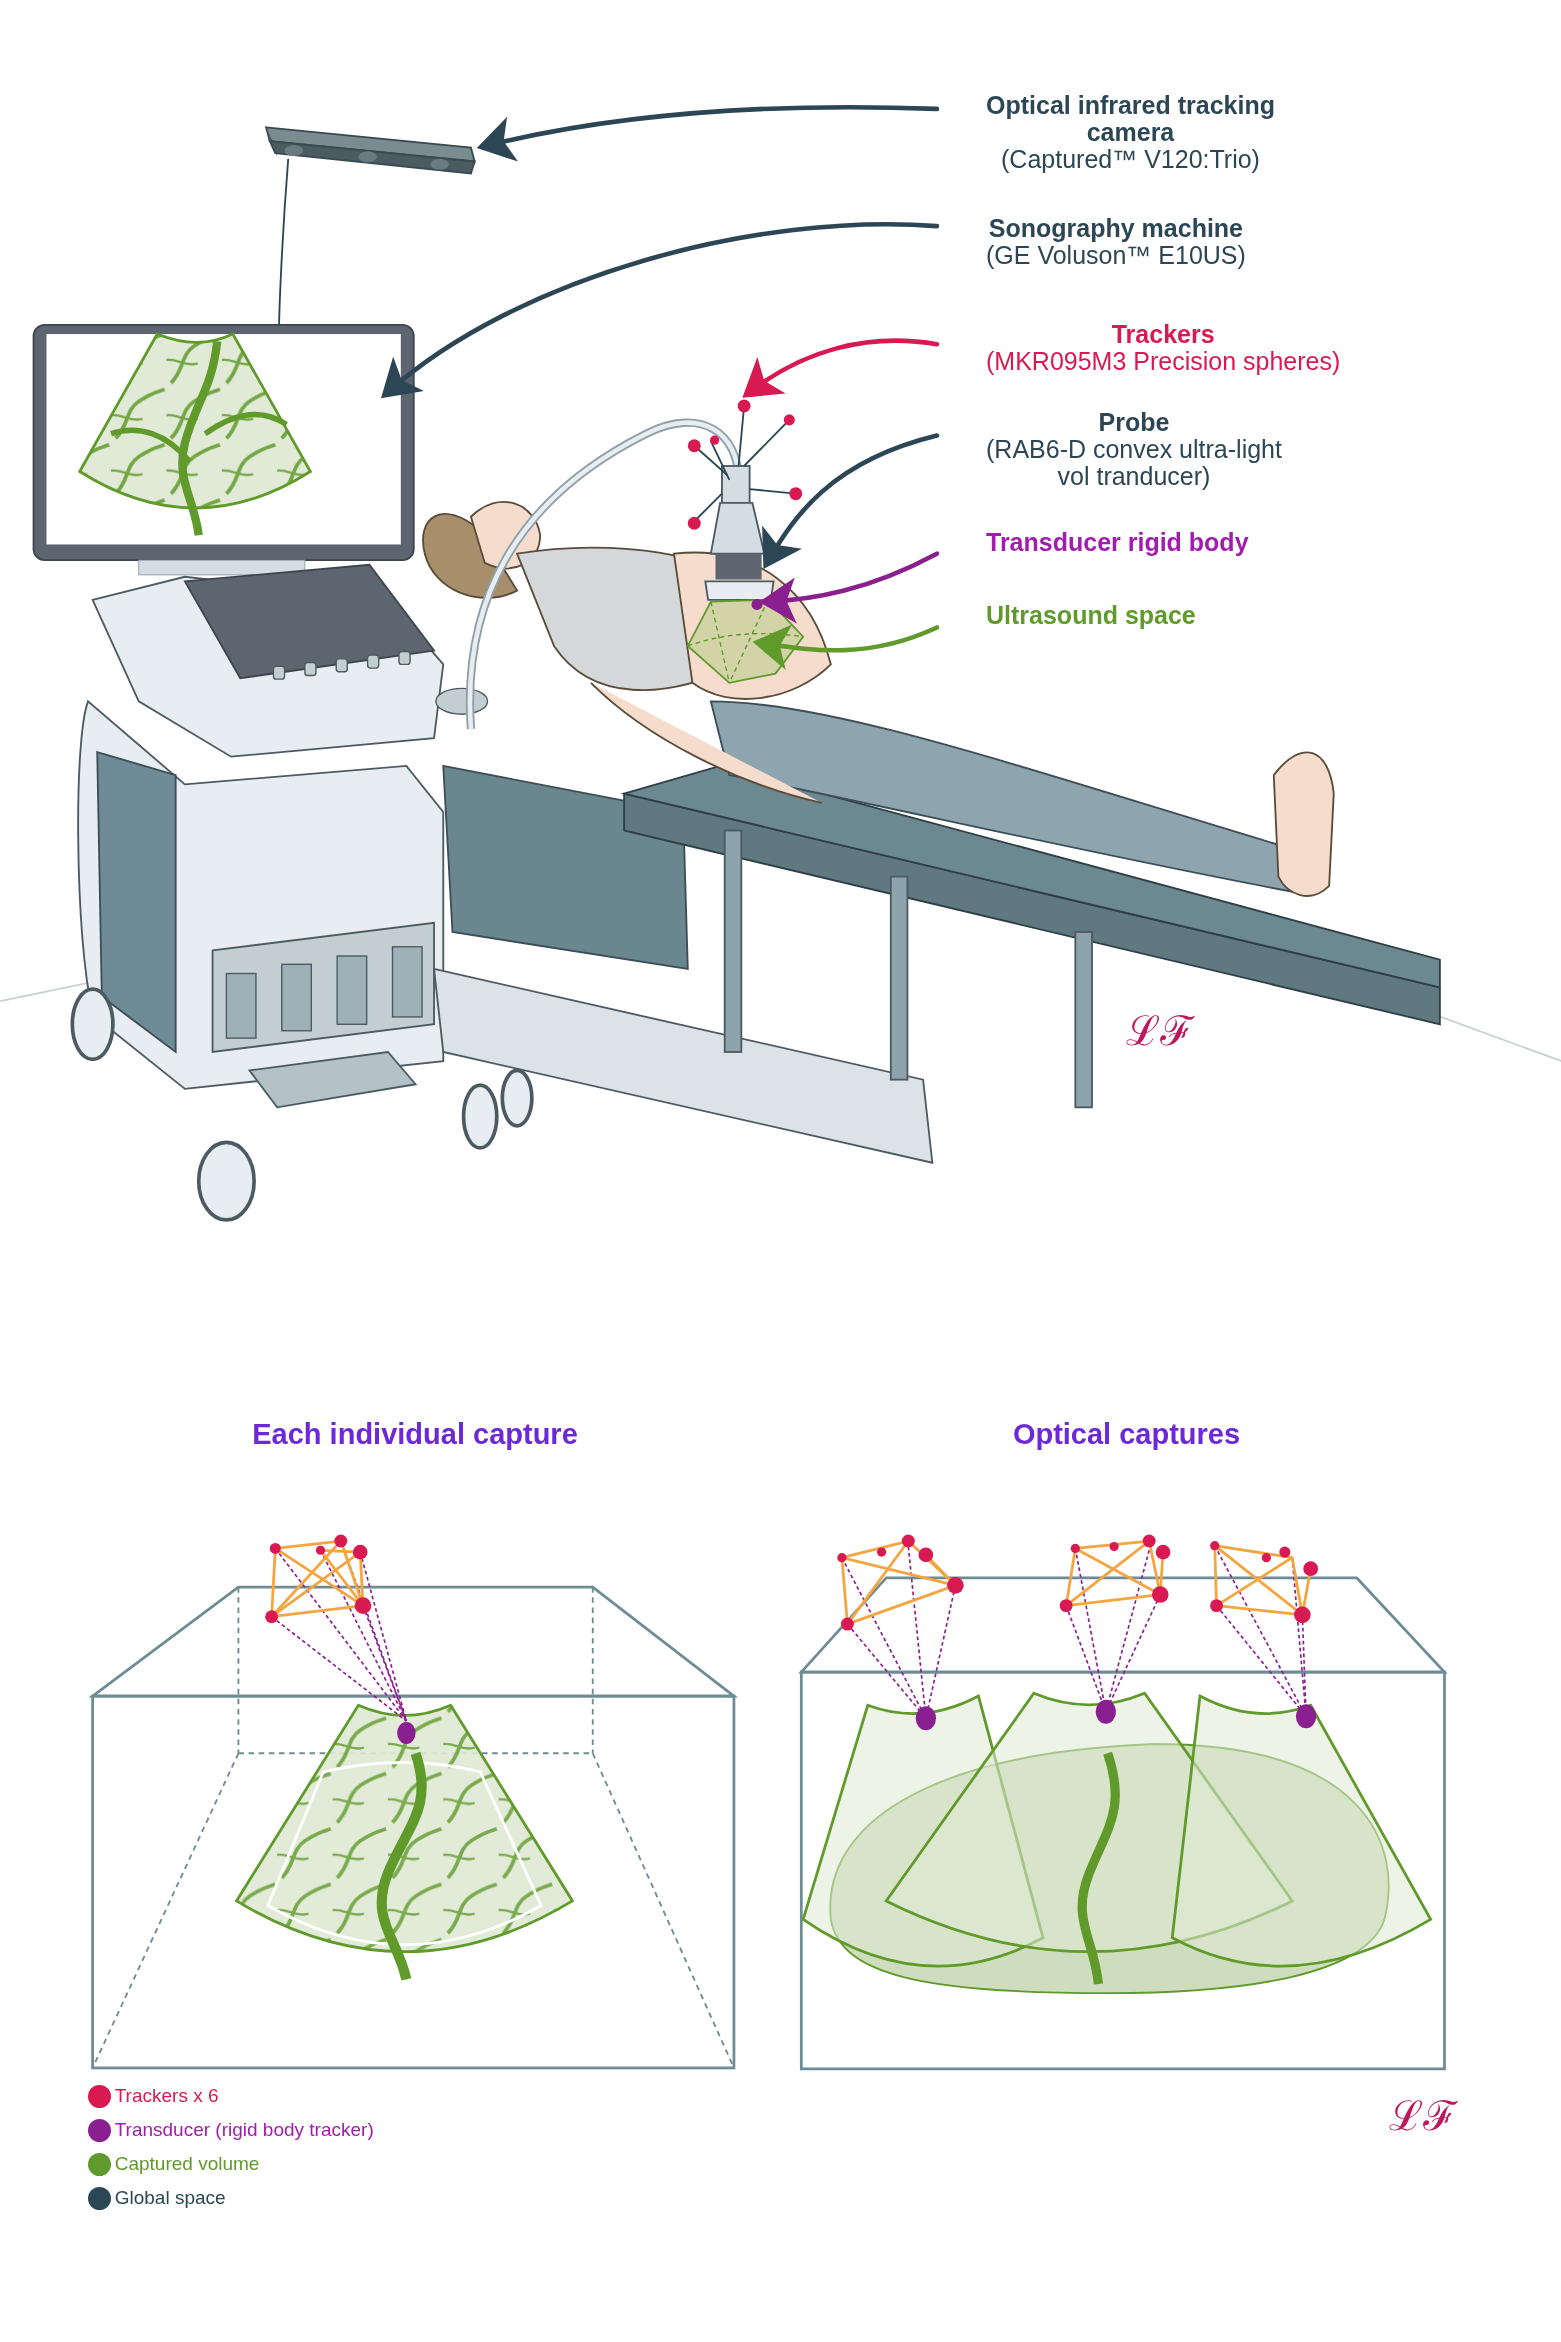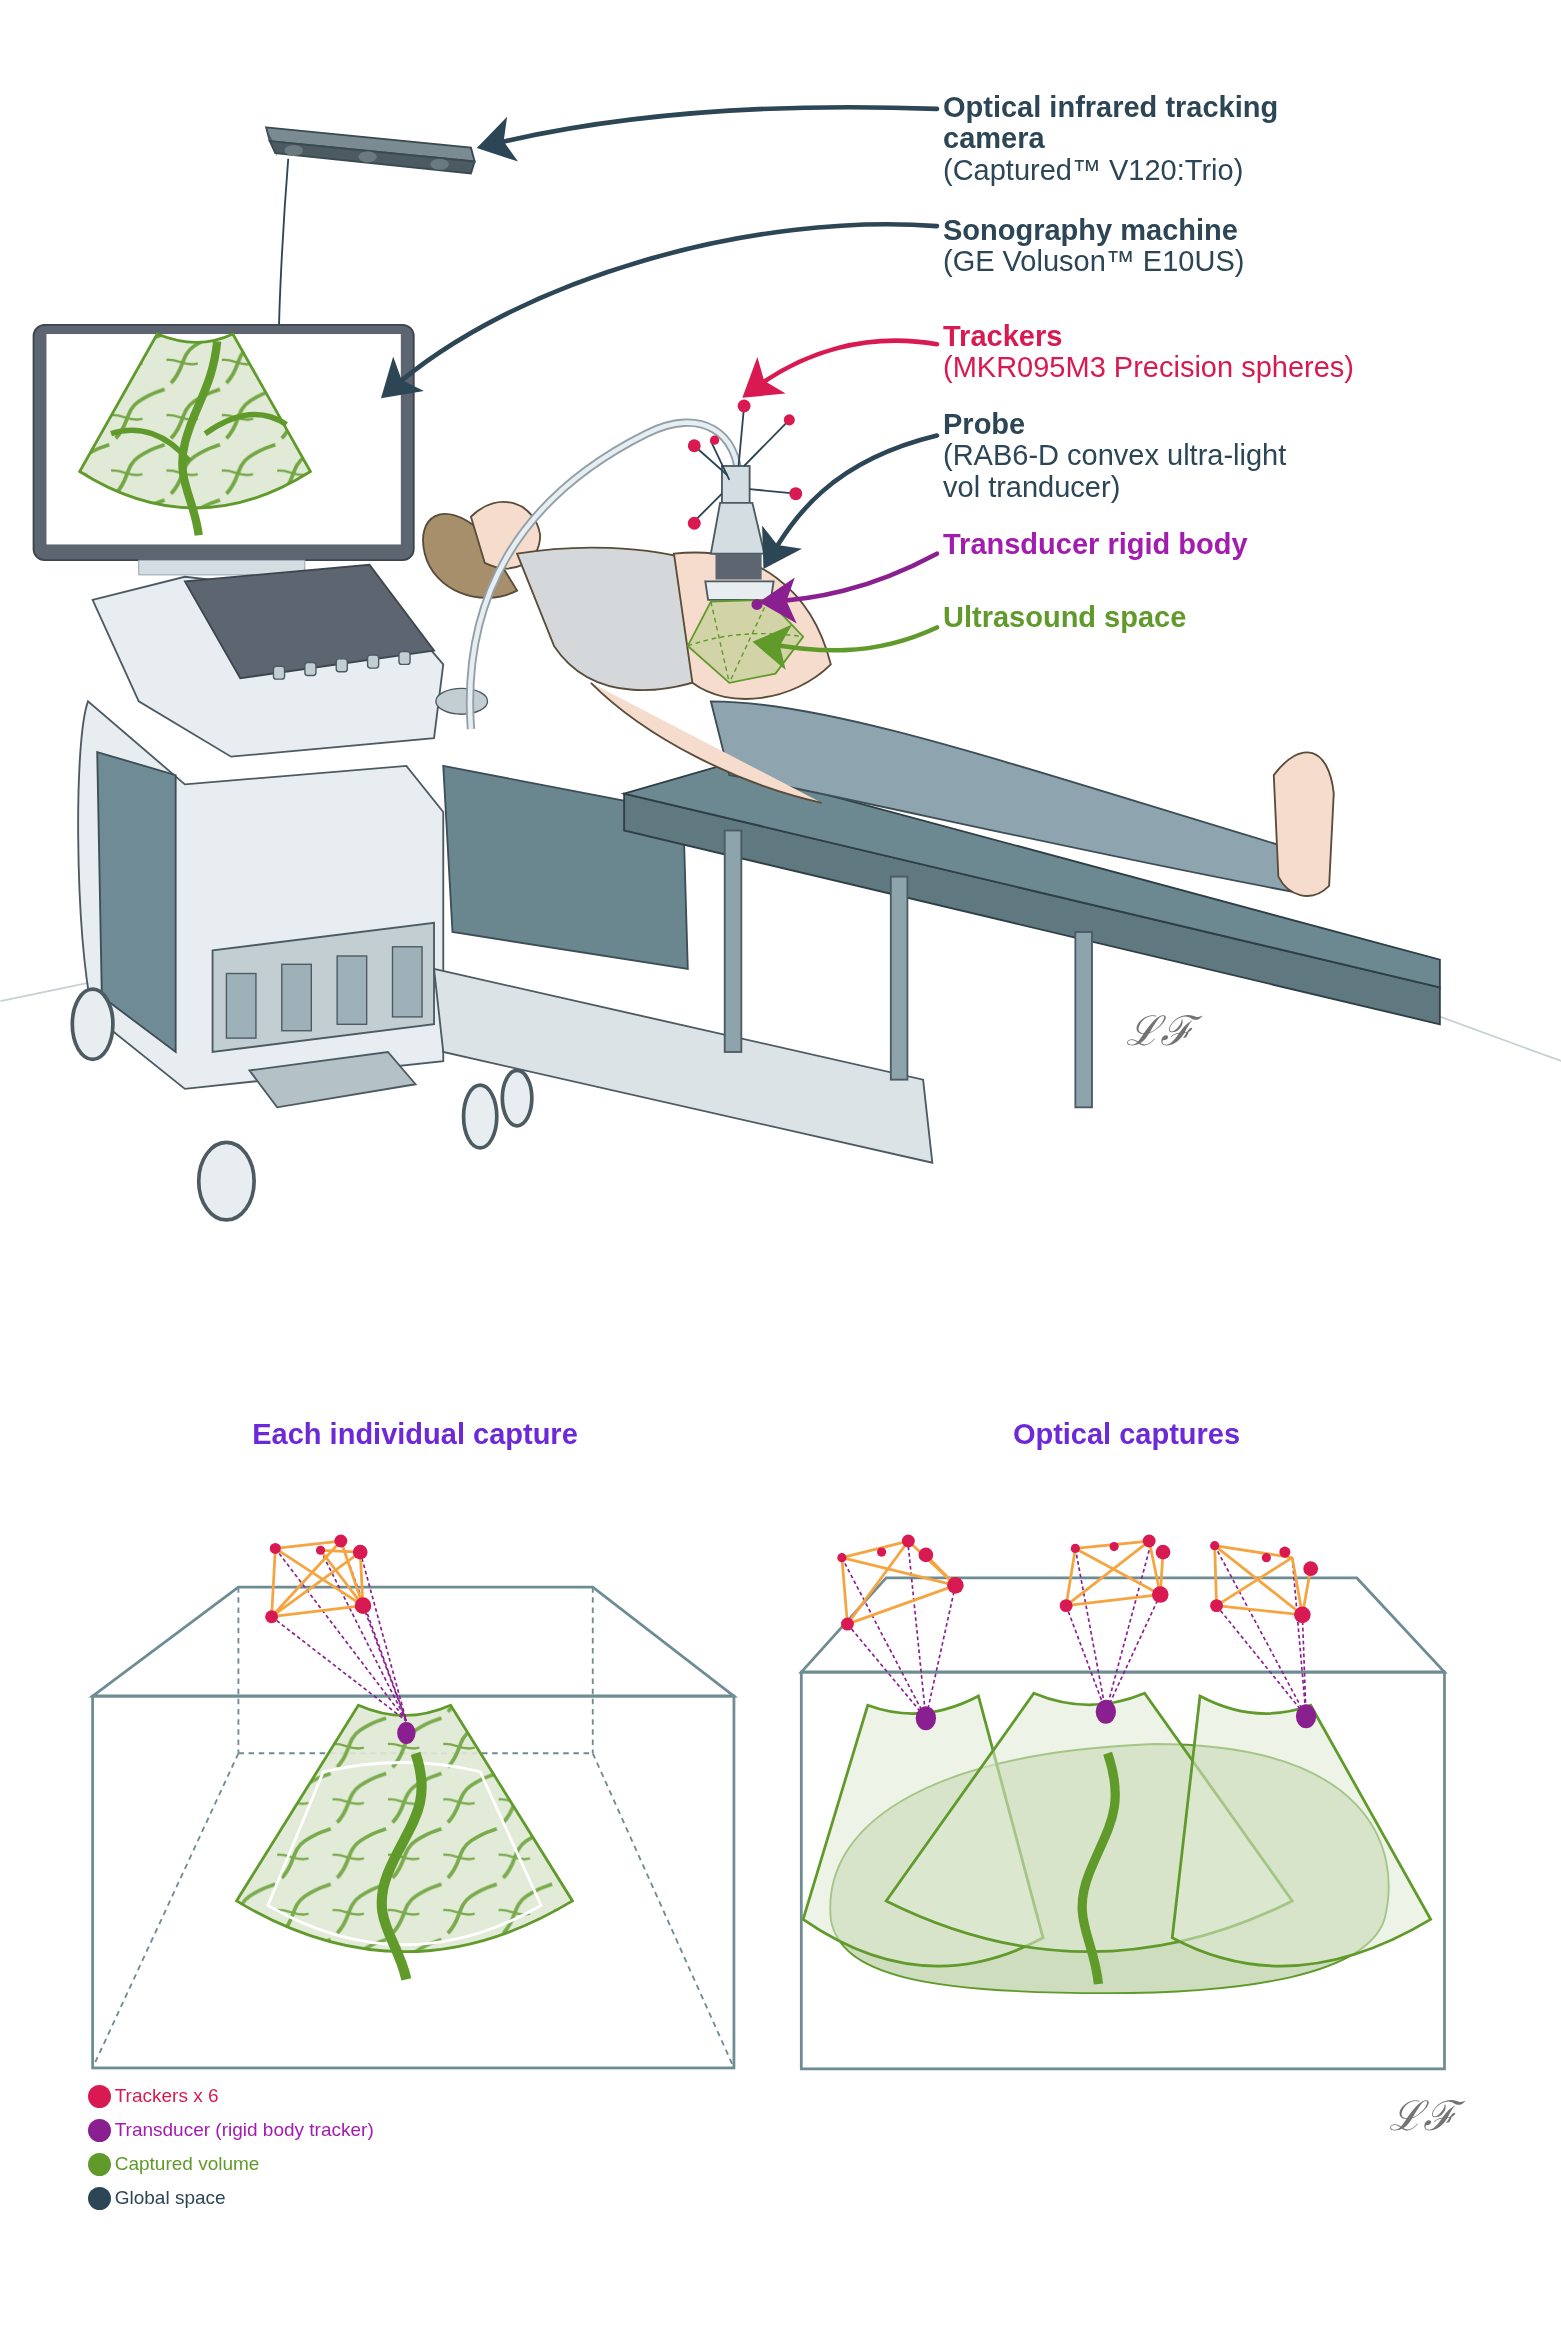--- a/index.html
+++ b/index.html
@@ -1,30 +1,30 @@
 <!DOCTYPE html>
 <html style="font-size:14.8px"><head>
 <meta charset="utf-8">
 <style>
   html, body { margin:0; padding:0; background:#ffffff; }
   body { width:1562px; height:2342px; position:relative; overflow:hidden; font-family:"Liberation Sans", sans-serif; }
   svg.stage { position:absolute; left:0; top:0; }
-  .lbl { position:absolute; left:943px; line-height:1.08; font-size:29px; }
+  .lbl { position:absolute; left:986px; line-height:1.08; font-size:25px;text-align:center; }
   .lbl .t { font-weight:bold; display:block; }
   .lbl .s { display:block; }
   .c-dark { color:#2c4655; }
   .c-red { color:#d91a52; }
   .c-purple { color:#a21caf; }
   .c-green { color:#5f9a2a; }
   .heading { position:absolute; text-align:center; color:#6d28d9; font-size:29px; line-height:1.1; }
   .heading .t { font-weight:bold; display:block; }
   .legend { position:absolute; left:88px; top:2079px; font-size:19px; line-height:34px; }
   .legend .row { display:flex; align-items:center; }
   .legend .dot { width:23px; height:23px; border-radius:50%; margin-right:3.7px; display:inline-block; }
-  .sig { position:absolute; font-family:"DejaVu Serif", serif; font-style:italic; color:#737373; font-size:41px; }
+  .sig { position:absolute; font-family:"DejaVu Serif", serif; color:#be185d; font-size:41px; }
 </style>
 </head>
 <body>
 
 <svg class="stage" width="1562" height="2342" viewBox="0 0 1692 2538">
   <defs>
     <marker id="arrDark" markerWidth="10" markerHeight="10" refX="6" refY="5" orient="auto" markerUnits="strokeWidth">
       <path d="M0,0 L8,5 L0,10 L2,5 Z" fill="#2c4655"></path>
     </marker>
     <marker id="arrRed" markerWidth="10" markerHeight="10" refX="6" refY="5" orient="auto" markerUnits="strokeWidth">

